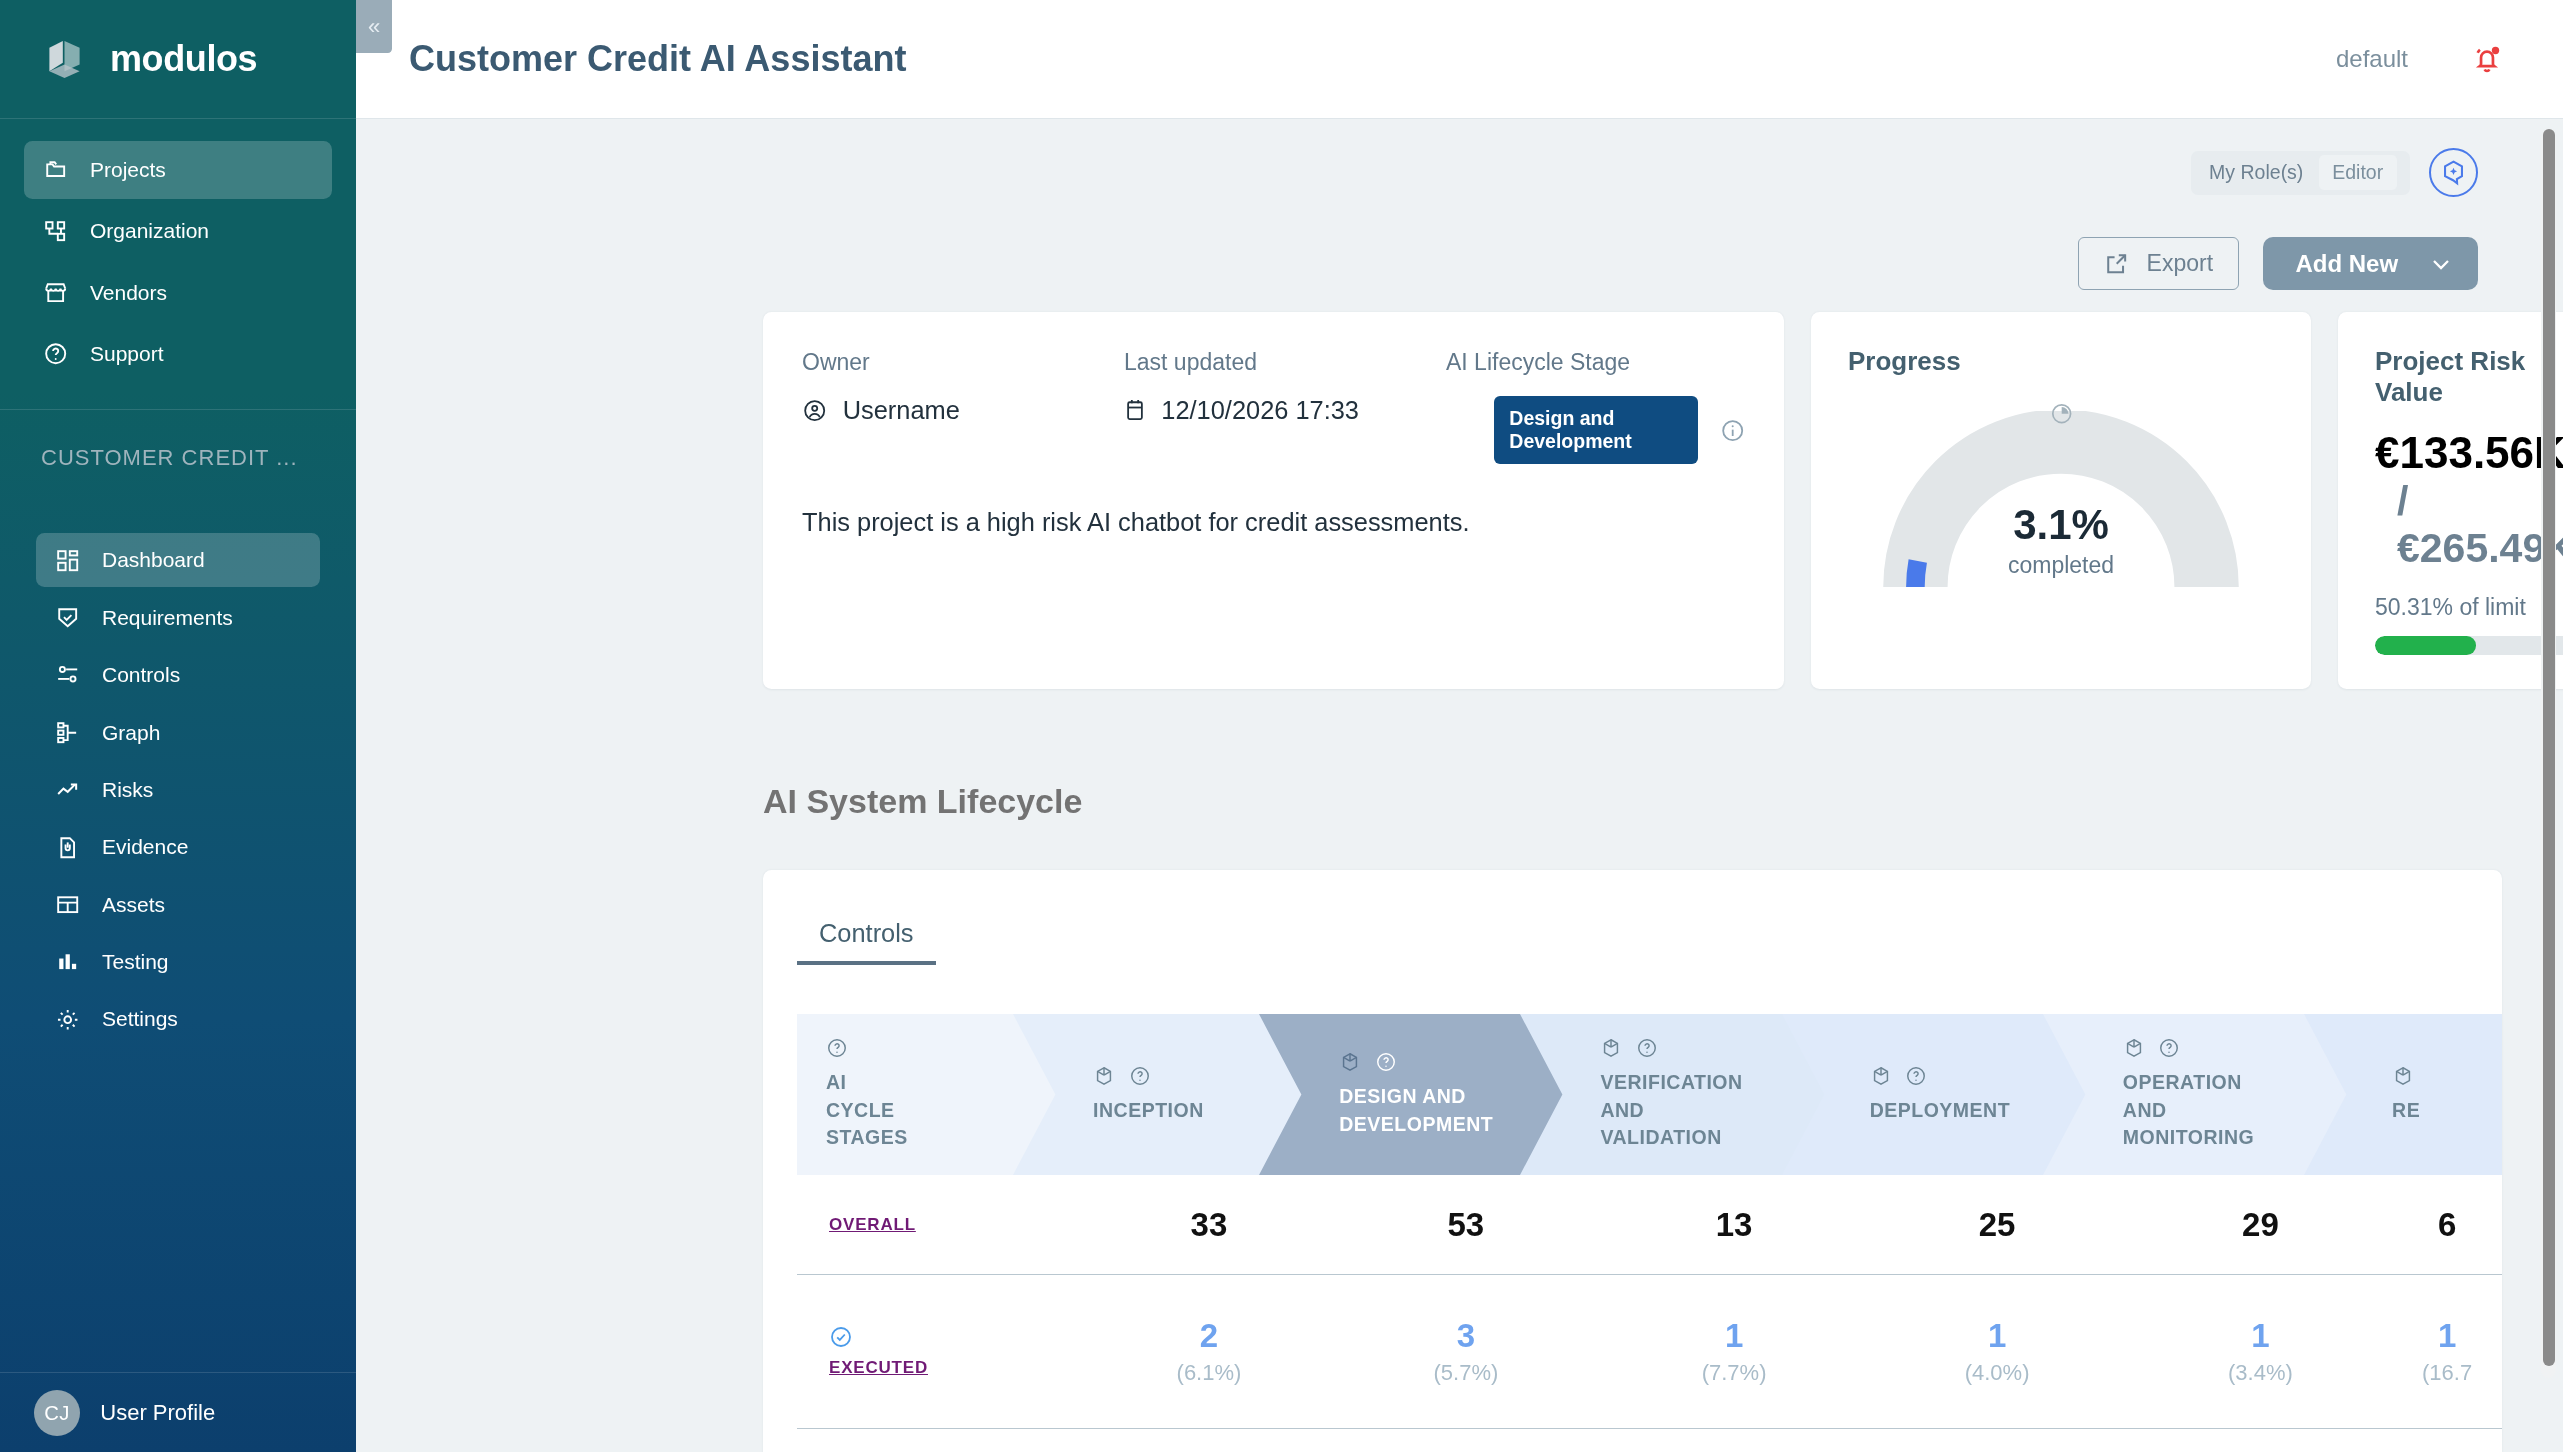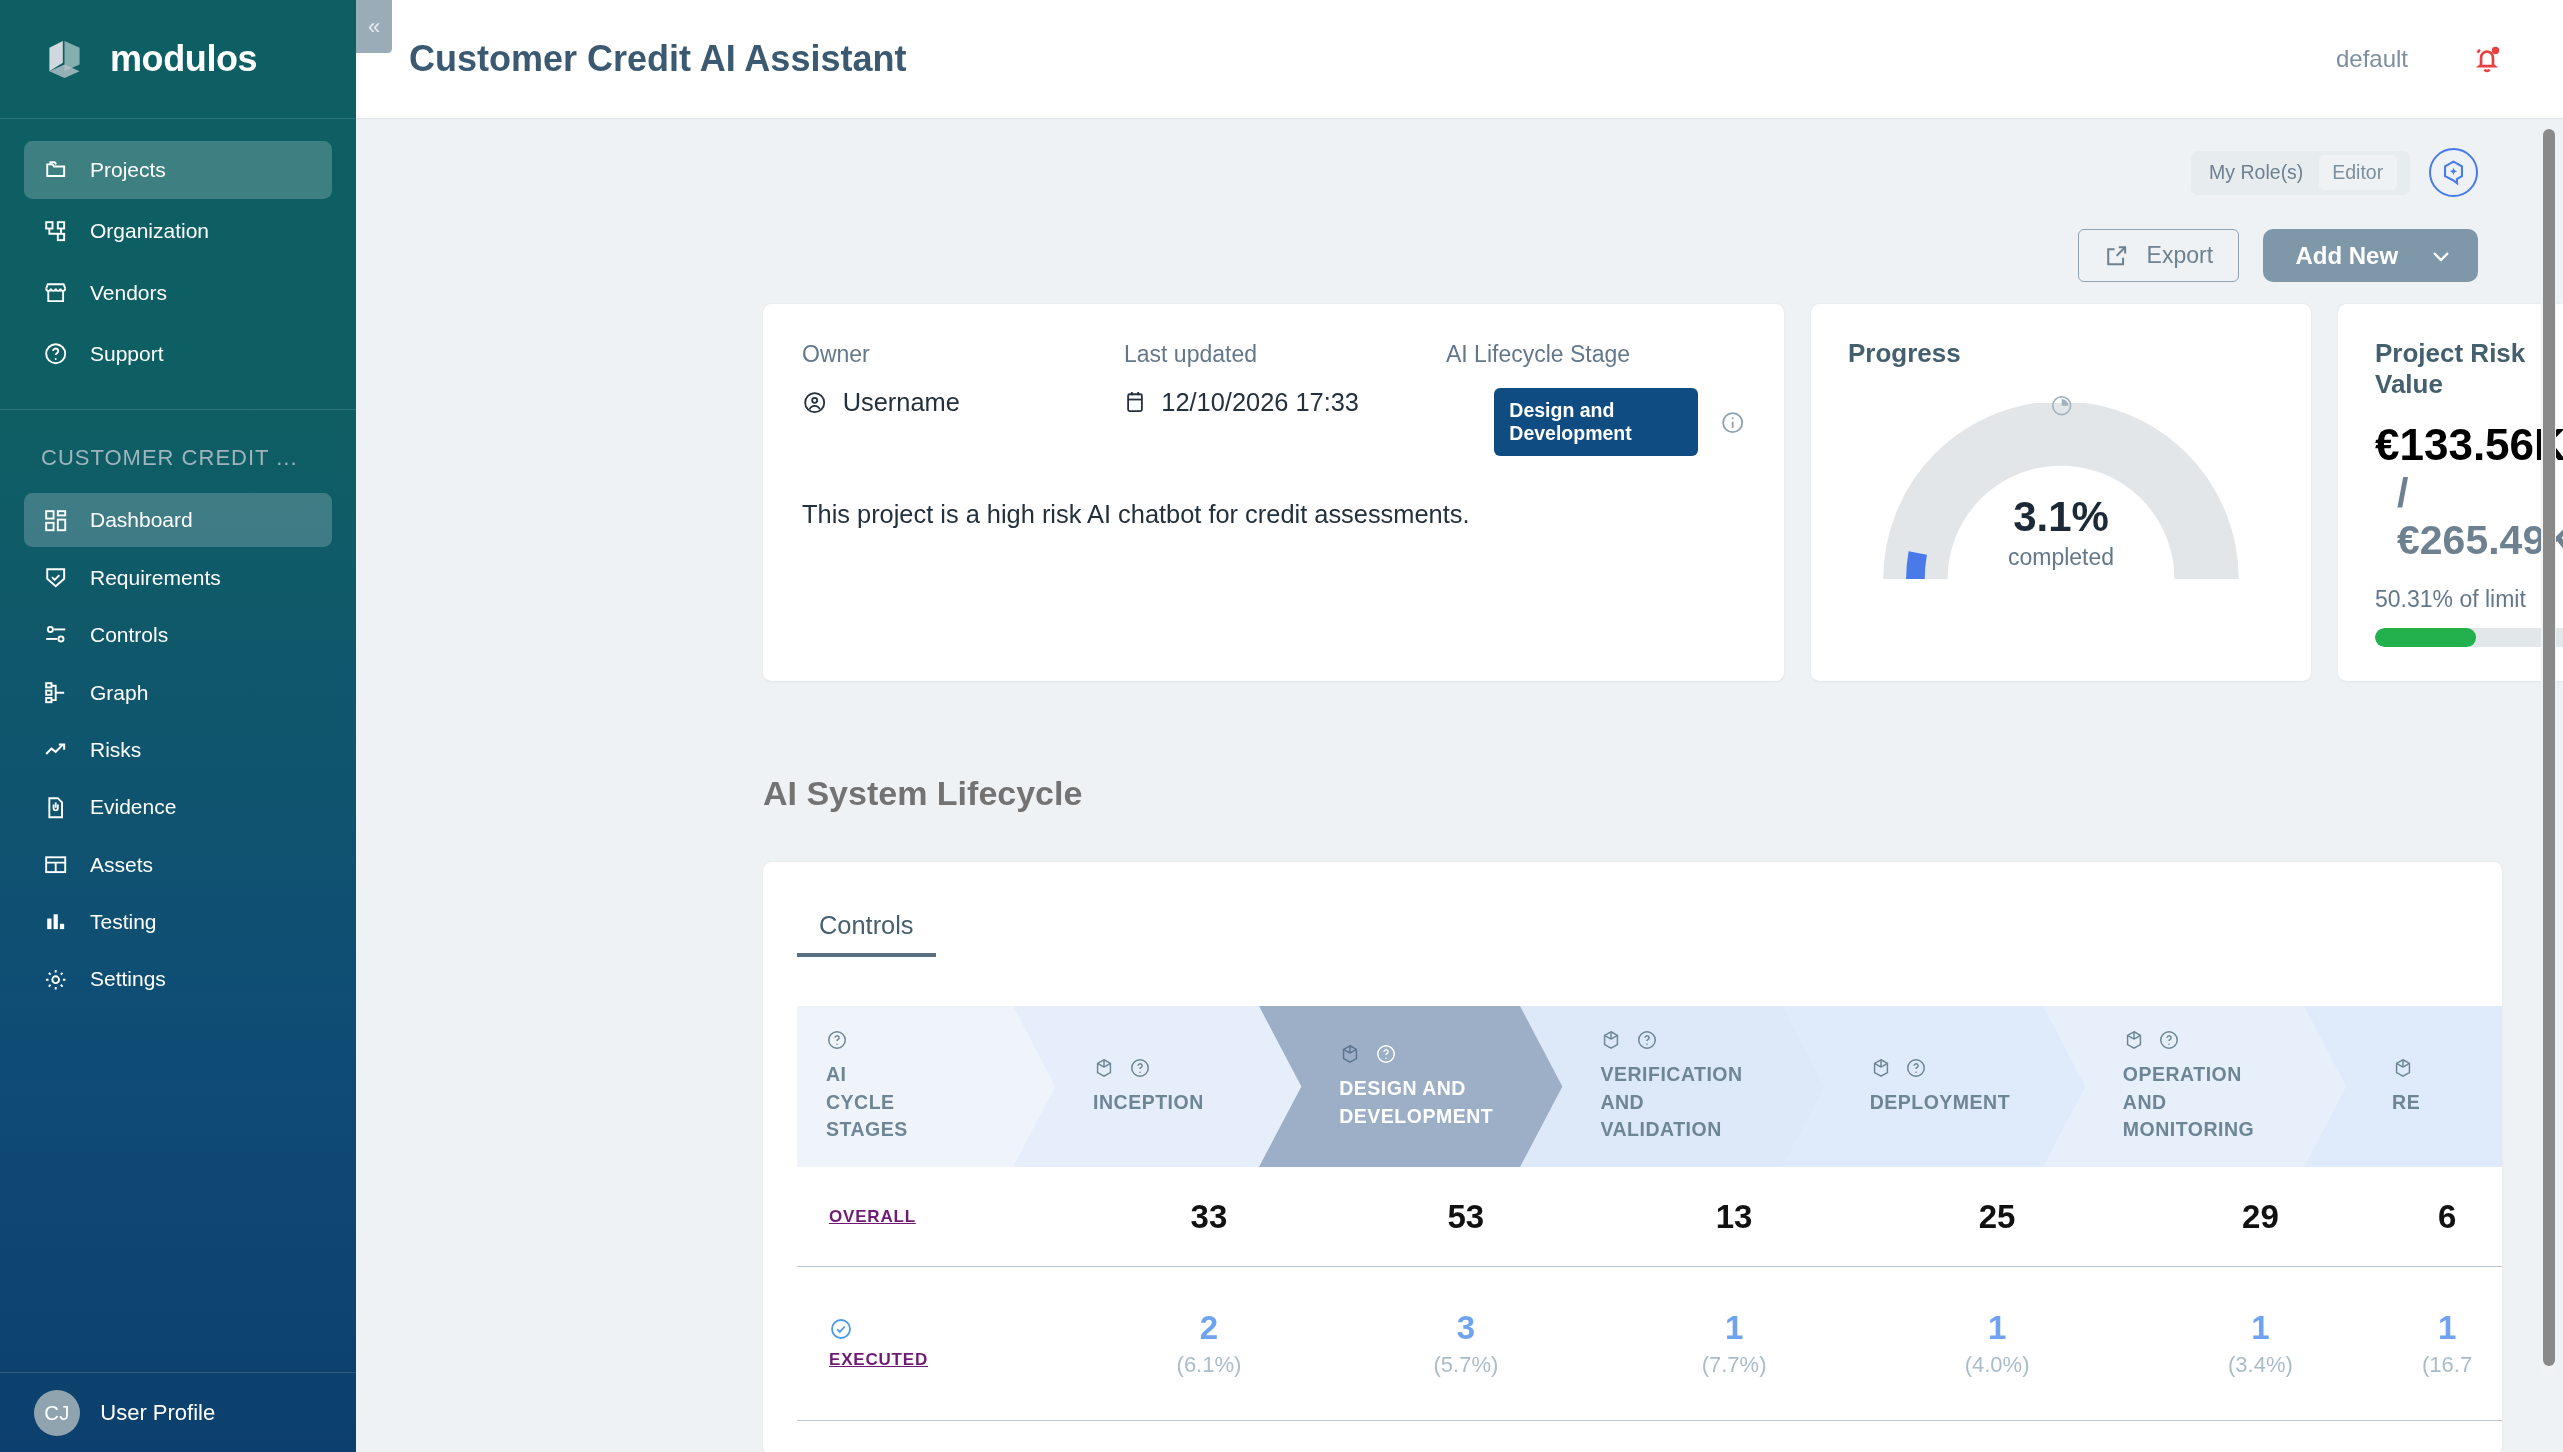--- a/index.html
+++ b/index.html
@@ -32,21 +32,21 @@
   }
   .nav-item .ico { width: 25.4px; height: 25.4px; flex: 0 0 25.4px; display:flex; align-items:center; justify-content:center;}
   .nav-item.active { background: rgba(255,255,255,.20); }
 
   .nav-divider { height: 0.8px; background: rgba(255,255,255,.13); margin: 22px 0 0 0; }
 
   .section-label {
     color: #9fb4bd; font-size: 22px; letter-spacing: 1px; font-weight: 500;
     padding: 36px 0 22px 41px; text-transform: uppercase; white-space: nowrap; overflow: hidden;
   }
-  .nav-proj { padding: 0 24px; }
+  .nav-proj { padding: 0 36px; margin-top: 40px; }
   .nav-proj .nav-item { height: 54px; font-size: 21px; }
 
   .user-profile {
     margin-top: auto; border-top: 0.8px solid rgba(255,255,255,.13);
     height: 81px; display: flex; align-items: center; gap: 20.3px; padding-left: 34px;
   }
   .avatar {
     width: 46px; height: 46px; border-radius: 50%; background: #90a4af;
     color: #fff; font-size: 20.3px; display: flex; align-items: center; justify-content: center;
     letter-spacing: 0.4px;
@@ -78,21 +78,21 @@
   .role-chip {
     background: #e7ecef; border-radius: 6.8px; height: 44px; display: flex; align-items: center;
     padding: 0 13.6px 0 18.6px; gap: 15.3px;
   }
   .role-chip .lbl { font-size: 19.5px; color: #6d8191; }
   .role-chip .val { font-size: 19.5px; color: #7b8f9d; background: #eef2f4; border-radius: 5.1px; padding: 6px 13.6px; }
   .ai-circle {
     width: 49px; height: 49px; border-radius: 50%; border: 2.1px solid #4a7aea;
     display: flex; align-items: center; justify-content: center; cursor: pointer; background: #eef2f4;
   }
-  .btn-row { display: flex; align-items: center; gap: 24px; margin-top: 32px; }
+  .btn-row { display: flex; align-items: center; gap: 24px; margin-top: 40px; }
   .btn-export {
     height: 53px; border: 1.3px solid #8ea3b2; border-radius: 6px; background: transparent;
     color: #6d8191; font-size: 23px; display: flex; align-items: center; gap: 17px;
     padding: 0 25.4px; cursor: pointer; font-family: inherit;
   }
   .btn-addnew {
     height: 53px; background: #7e97a9; border: none; border-radius: 10px; color: #fff;
     font-size: 24px; font-weight: 600; display: flex; align-items: center; gap: 30.5px;
     padding: 0 25.4px 0 32px; cursor: pointer; font-family: inherit;
   }

